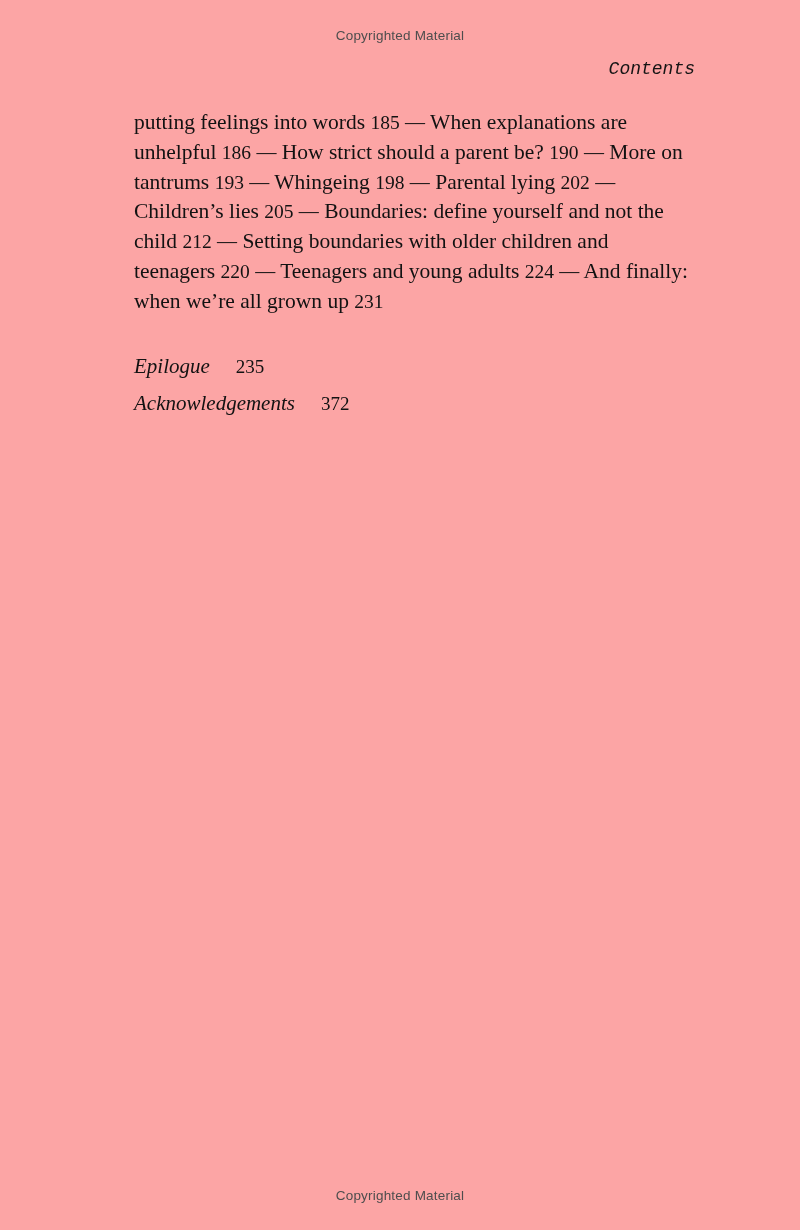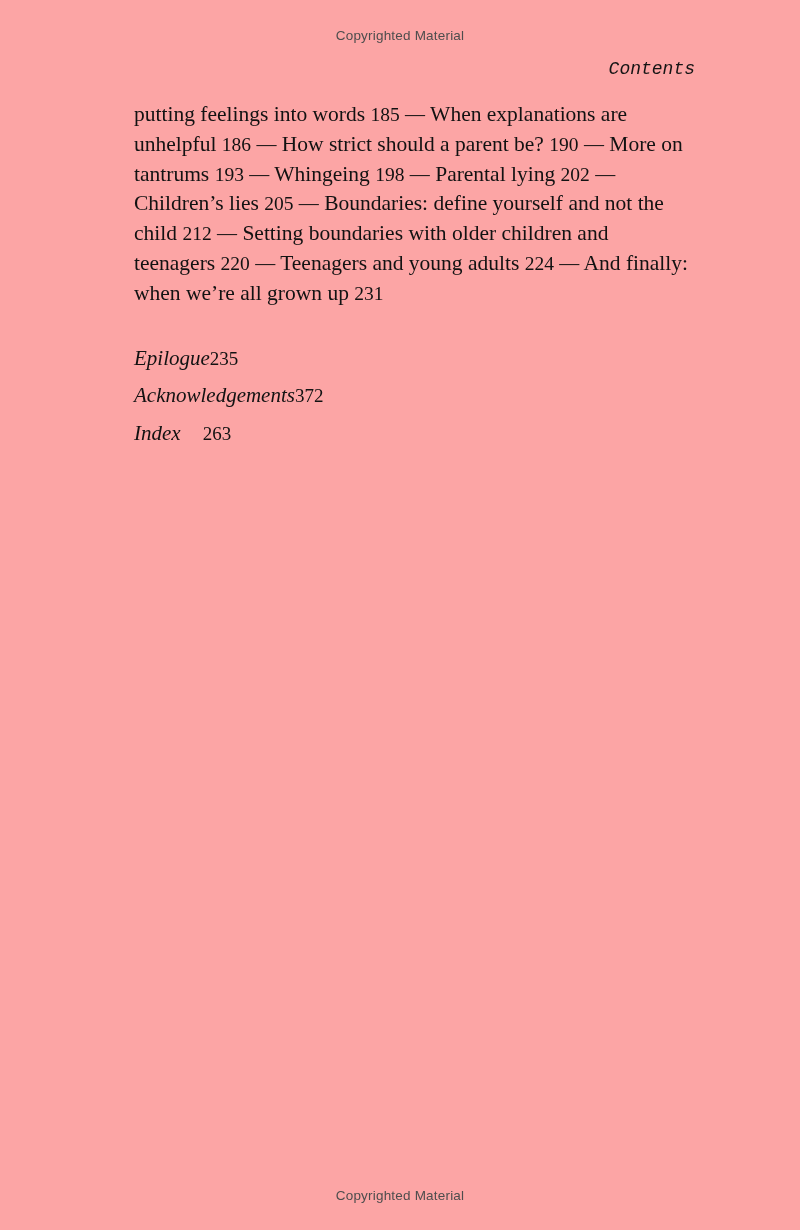--- a/index.html
+++ b/index.html
@@ -39,21 +39,21 @@
     right: 105px;
     font-family: Liberation Mono, monospace;
     font-style: italic;
     font-size: 18px;
     color: #141414;
   }
 
   .content {
     position: absolute;
     left: 134px;
-    top: 100px;
+    top: 108px;
     width: 562px;
   }
 
   .chapter-stream {
     font-size: 21.5px;
     line-height: 28.8px;
     text-align: left;
     color: #121212;
     width: 556px;
   }
@@ -74,20 +74,21 @@
     font-size: 21px;
     line-height: 37.5px;
     color: #121212;
   }
   .front-row .title {
     white-space: nowrap;
   }
   .front-row .page-num {
     font-style: normal;
     font-size: 19px;
+    margin-left: 26px;
   }
   .front-row.tight .page-num {
     margin-left: 22px;
   }
 </style>
 </head>
 <body>
 
 <div class="page">
 
@@ -139,23 +140,19 @@
         <span class="page-num">235</span>
       </div>
 
 
 
       <div class="front-row">
         <span class="title">Acknowledgements</span>
         <span class="page-num">372</span>
       </div>
 
-      <div class="front-row tight">
-        <span class="title">Index</span>
-        <span class="page-num">263</span>
-      </div>
 
     </div>
   </div>
 
   <div class="watermark watermark-bottom">Copyrighted Material</div>
 
 </div>
 
 </body></html>

